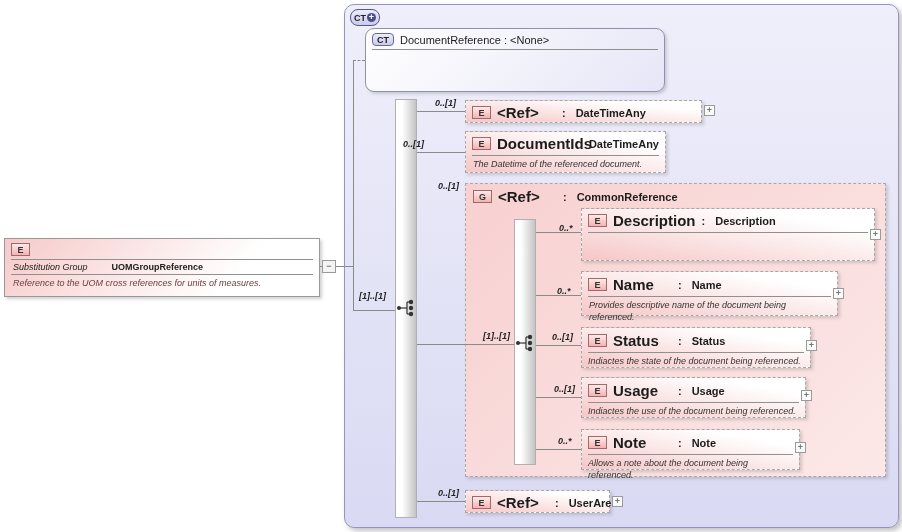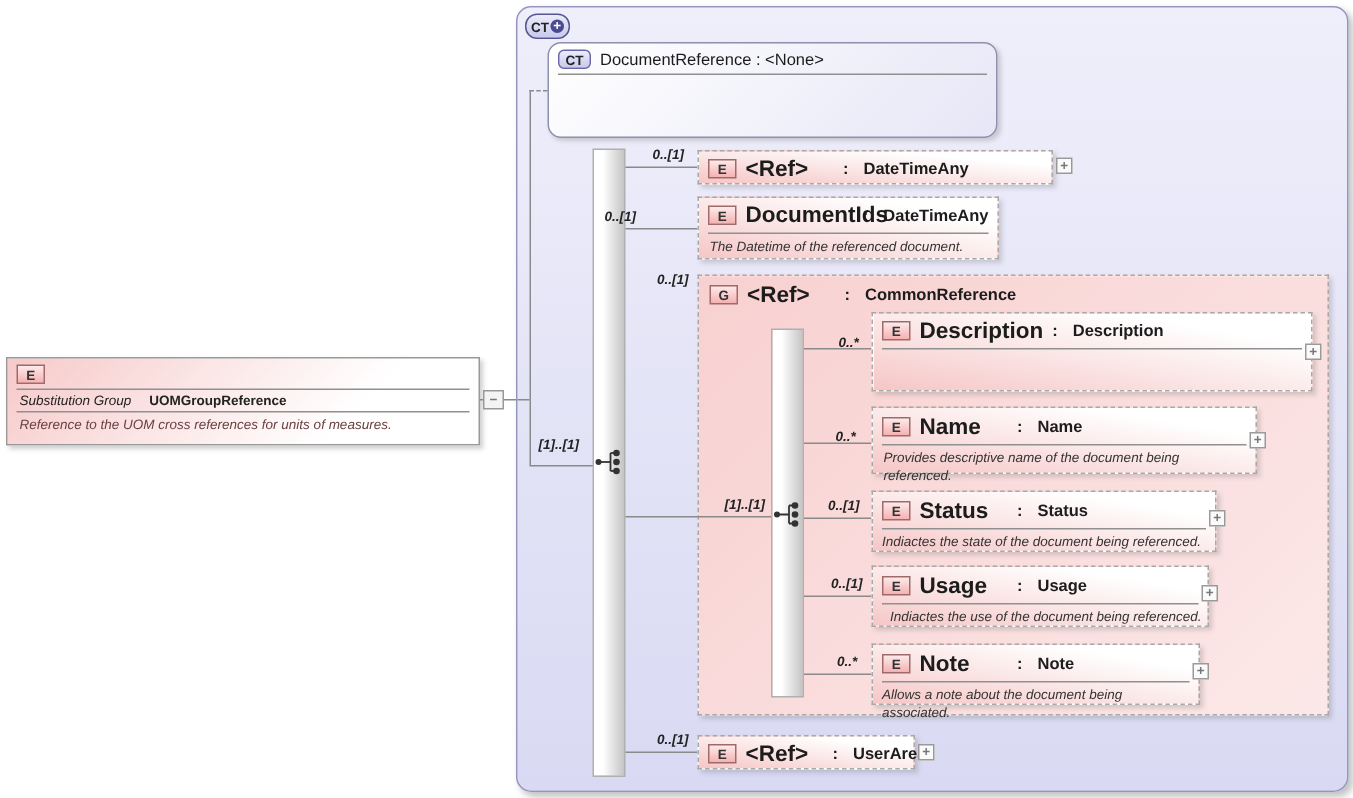--- a/index.html
+++ b/index.html
@@ -34,21 +34,21 @@
 
   .seqbar{position:absolute;width:22px;box-sizing:border-box;border:1px solid #b0b0b0;
           background:linear-gradient(to right,#ffffff 30%,#c4c4c4);}
   .seqicon{position:absolute;width:20px;height:20px;}
 
   
   #left-el{position:absolute;left:4px;top:238px;width:316px;height:59px;box-sizing:border-box;
            border:1px solid #999;background:linear-gradient(135deg,#f7c9c9,#ffffff 72%);
            box-shadow:2px 2px 3px rgba(100,100,100,.3);}
   #left-el .titlerow .eltitle{font-weight:bold;font-size:11px;color:#1c1c1c;}
-  .substrow{display:flex;gap:12px;padding:2px 8px 1px 8px;align-items:flex-start;}
+  .substrow{display:flex;gap:24px;padding:2px 8px 1px 8px;align-items:flex-start;}
   .substlabel{font-style:italic;font-size:9px;color:#222;}
   .substvalue{font-weight:bold;font-size:9px;color:#222;}
   #left-desc{font-style:italic;font-size:9px;color:#6b4040;padding:3px 8px;}
 
   #minusbox{position:absolute;left:322px;top:260px;width:14px;height:13px;box-sizing:border-box;
             border:1px solid #999;background:#f4f4f4;color:#777;font-weight:bold;font-size:9px;
             line-height:11px;text-align:center;}
 
   #main-ct{position:absolute;left:344px;top:4px;width:555px;height:524px;box-sizing:border-box;
            border:1px solid #9494bd;border-radius:10px;
@@ -227,33 +227,33 @@
   <div class="plusbox" style="left:806px;top:340px;">+</div>
 
   <div class="elbox" style="left:581px;top:377px;width:225px;height:41px;">
     <div class="titlerow" style="padding-top:4px;">
       <span class="badge badge-e">E</span>
       <span class="elname">Usage</span>
       <span class="colon">:</span>
       <span class="eltype">Usage</span>
     </div>
     <div class="sepline"></div>
-    <div class="desctext" style="padding-left:6px;padding-right:4px;text-align:right;">Indiactes the use of the document being referenced.</div>
+    <div class="desctext" style="padding-left:6px;padding-right:4px;">Indiactes the use of the document being referenced.</div>
   </div>
   <div class="plusbox" style="left:801px;top:390px;">+</div>
 
   <div class="elbox" style="left:581px;top:429px;width:219px;height:41px;">
     <div class="titlerow" style="padding-top:4px;">
       <span class="badge badge-e">E</span>
       <span class="elname">Note</span>
       <span class="colon">:</span>
       <span class="eltype">Note</span>
     </div>
     <div class="sepline"></div>
-    <div class="desctext" style="padding-left:6px;padding-right:4px;">Allows a note about the document being associated.</div>
+    <div class="desctext" style="padding-left:6px;padding-right:4px;">Allows a note about the document being referenced.</div>
   </div>
   <div class="plusbox" style="left:795px;top:442px;">+</div>
 
   <div class="elbox" style="left:465px;top:490px;width:145px;height:23px;">
     <div class="titlerow" style="padding-top:3px;">
       <span class="badge badge-e">E</span>
       <span class="elname" style="min-width:52px;">&lt;Ref&gt;</span>
       <span class="colon">:</span>
       <span class="eltype">UserArea</span>
     </div>

